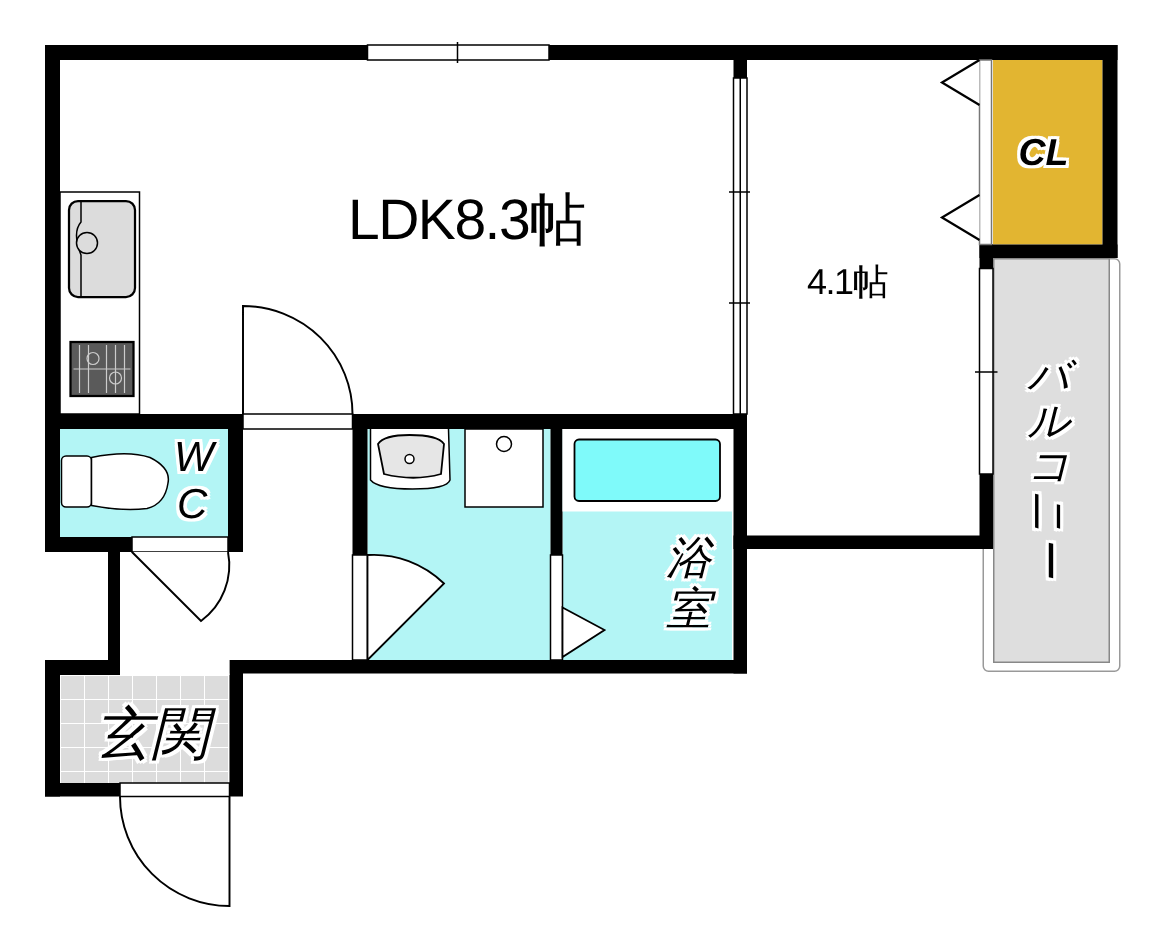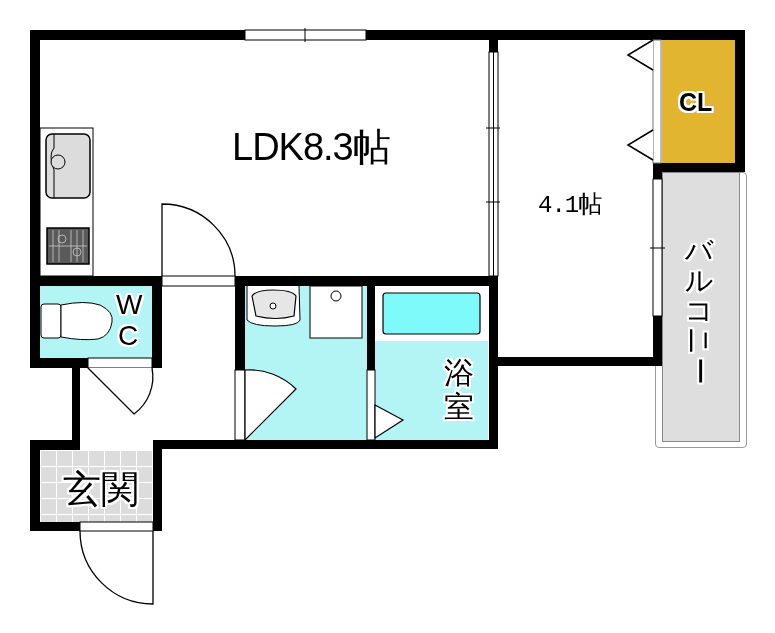--- a/index.html
+++ b/index.html
@@ -2,21 +2,21 @@
 <html><head>
 <meta charset="utf-8">
 <style>
   html, body { margin: 0; padding: 0; background: #ffffff; }
   body { width: 775px; height: 633px; position: relative; overflow: hidden;
          font-family: "DejaVu Sans", "Liberation Sans", sans-serif; }
   .abs { position: absolute; }
   .wall { position: absolute; background: #000; }
   .label { position: absolute; color: #000; white-space: nowrap; line-height: 1; }
   .outlined { text-shadow: -2px 0 #fff, 2px 0 #fff, 0 -2px #fff, 0 2px #fff,
-              -2px -2px #fff, 2px 2px #fff, -2px 2px #fff, 2px -2px #fff; }
+              -2px -2px #fff, 2px 2px #fff, -2px 2px #fff, 2px -2px #fff; font-style: italic; }
   svg { position: absolute; left: 0; top: 0; }
 </style>
 </head>
 <body>
 
 <div class="abs" style="left:40px;top:40px;width:449px;height:236px;background:#fff;"></div>
 <div class="abs" style="left:498px;top:40px;width:155px;height:320px;background:#fff;"></div>
 <div class="abs" style="left:662px;top:40px;width:73px;height:123px;background:#E2B531;"></div>
 <div class="abs" style="left:655px;top:172px;width:92px;height:276px;background:#fff;border:1px solid #999;border-radius:4px;box-sizing:border-box;"></div>
 <div class="abs" style="left:662px;top:172px;width:78px;height:270px;background:#DEDEDE;border:1px solid #888;box-sizing:border-box;"></div>
@@ -137,21 +137,21 @@
 
   <rect x="80" y="440" width="73" height="10" fill="#fff"></rect>
 
   <g>
     <rect x="80" y="522" width="73" height="9" fill="#fff" stroke="#000" stroke-width="1"></rect>
     <path d="M80,531 A73,73 0 0 0 153,604 L153,531" fill="none" stroke="#000" stroke-width="1.3"></path>
   </g>
 </svg>
 
 <div class="label" style="left:232px;top:128px;font-size:38px;font-family:'Liberation Sans',sans-serif;letter-spacing:-1px;">LDK8.3帖</div>
-<div class="label" style="left:538px;top:194px;font-size:24px;font-family:Liberation Mono, monospace;letter-spacing:-1px;">4.1帖</div>
+<div class="label" style="left:538px;top:177px;font-size:24px;font-family:Liberation Sans, sans-serif;letter-spacing:-1px;">4.1帖</div>
 <div class="label outlined" style="left:679px;top:90px;font-size:25px;font-weight:bold;font-family:'Liberation Sans',sans-serif;">CL</div>
 <div class="label outlined" style="left:116px;top:291px;font-size:28px;font-family:'Liberation Sans',sans-serif;">W</div>
 <div class="label outlined" style="left:118px;top:322px;font-size:28px;font-family:'Liberation Sans',sans-serif;">C</div>
 <div class="label outlined" style="left:444px;top:358px;font-size:30px;">浴</div>
 <div class="label outlined" style="left:444px;top:392px;font-size:30px;">室</div>
 <div class="label outlined" style="left:63px;top:470px;font-size:38px;">玄関</div>
 <div class="label outlined" style="left:684px;top:236px;font-size:28px;width:30px;text-align:center;line-height:30px;">
   <div>バ</div>
   <div>ル</div>
   <div>コ</div>

